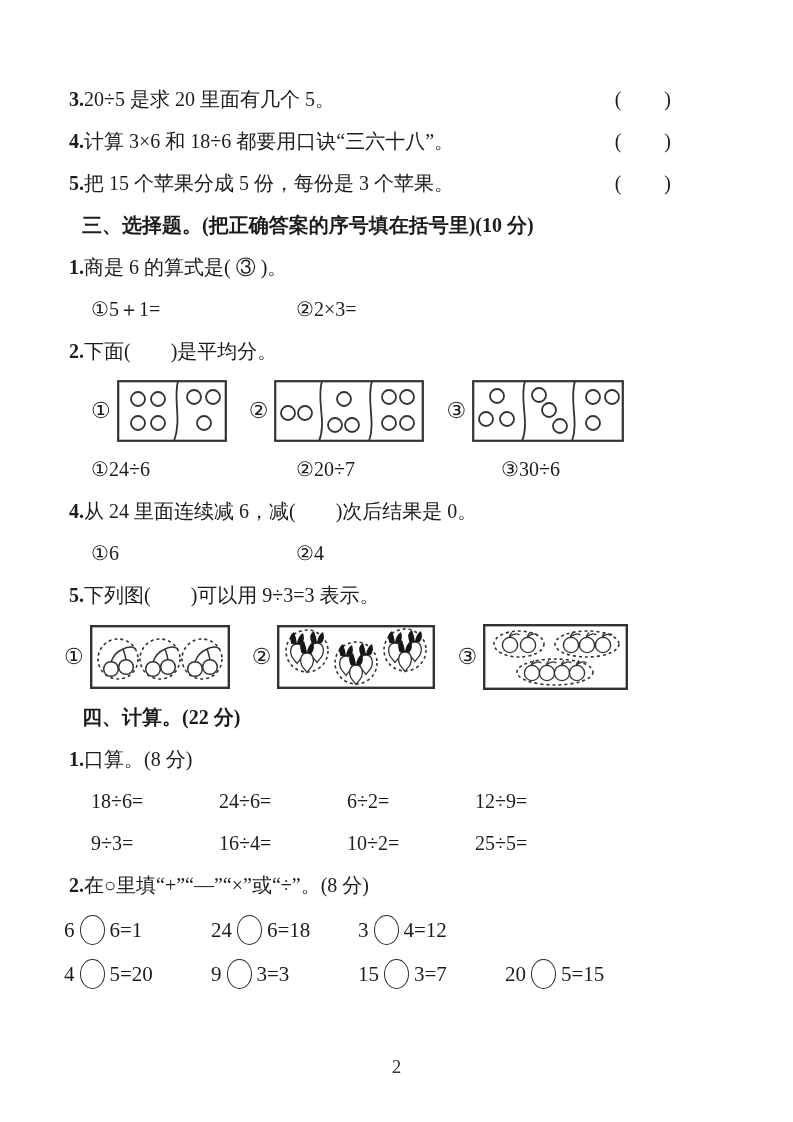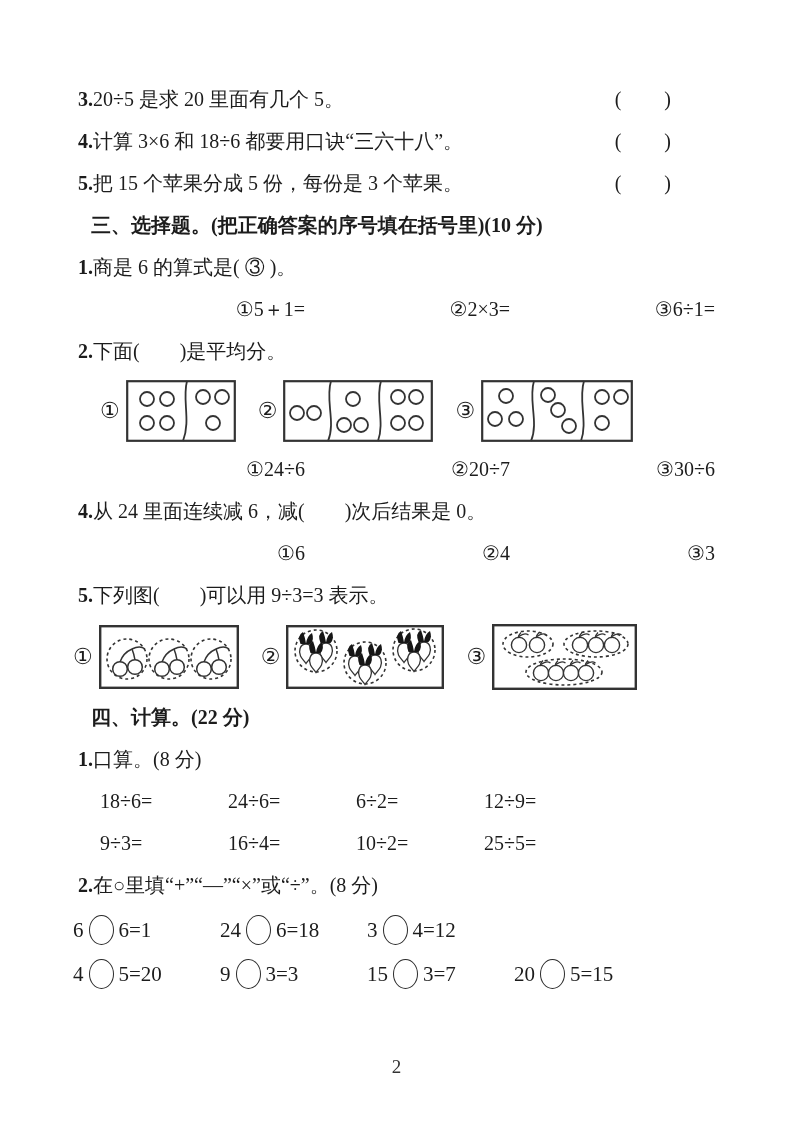--- a/index.html
+++ b/index.html
@@ -2,30 +2,30 @@
 <html><head>
 <meta charset="utf-8">
 <style>
   html,body{margin:0;padding:0;}
   body{
     width:793px;height:1122px;background:#ffffff;
     font-family:"Liberation Serif","DejaVu Serif",serif;
     color:#1c1c1c;overflow:hidden;
   }
   .page{position:relative;width:793px;height:1122px;background:#fff;}
-  .content{padding:86px 35px 0 45px;box-sizing:border-box;}
+  .content{padding:86px 35px 0 36px;box-sizing:border-box;}
   .line{line-height:26px;margin-bottom:16px;font-size:20px;white-space:nowrap;}
   .qnum{font-weight:bold;}
   .indent1{margin-left:33px;}
   .indent2{margin-left:55px;}
   .indent3{margin-left:28px;}
   .tf{display:flex;}
   .tf .bracket{margin-left:auto;margin-right:86px;letter-spacing:1px;}
   .section-title{font-weight:bold;margin-left:46px;}
-  .opts{display:flex;text-align:right;}
+  .opts{display:flex;}
   .opt{width:205px;}
   .calc{display:flex;font-size:20px;}
   .calc-cell{width:128px;}
   .diagram-row{display:flex;align-items:center;margin-bottom:14px;}
   .diagram{display:flex;align-items:center;margin-right:22px;}
   .diag-label{font-size:22px;margin-right:6px;line-height:1;}
   .fill{display:flex;line-height:32px;margin-bottom:12px;font-size:21px;}
   .fill-item{display:flex;align-items:center;width:147px;}
   .fill-circle{
     display:inline-block;width:23px;height:28px;
@@ -84,21 +84,20 @@
     </div>
 
     <div class="line section-title">三、选择题。(把正确答案的序号填在括号里)(10 分)</div>
 
     <div class="line indent1">
       <span class="qnum">1.</span><span>商是 6 的算式是( ③ )。</span>
     </div>
     <div class="line opts indent2">
       <span class="opt">①5＋1=</span>
       <span class="opt">②2×3=</span>
-      <span class="opt">③6÷1=</span>
     </div>
 
     <div class="line indent1">
       <span class="qnum">2.</span><span>下面(　　)是平均分。</span>
     </div>
 
     <div class="diagram-row indent2">
       <div class="diagram">
         <span class="diag-label">①</span>
         <svg class="diag" width="110" height="62" viewBox="0 0 110 62">
@@ -160,21 +159,20 @@
       <span class="opt">②20÷7</span>
       <span class="opt">③30÷6</span>
     </div>
 
     <div class="line indent1">
       <span class="qnum">4.</span><span>从 24 里面连续减 6，减(　　)次后结果是 0。</span>
     </div>
     <div class="line opts indent2">
       <span class="opt">①6</span>
       <span class="opt">②4</span>
-      <span class="opt">③3</span>
     </div>
 
     <div class="line indent1">
       <span class="qnum">5.</span><span>下列图(　　)可以用 9÷3=3 表示。</span>
     </div>
 
     <div class="diagram-row indent3">
       <div class="diagram">
         <span class="diag-label">①</span>
         <svg class="diag" width="140" height="64" viewBox="0 0 140 64">

